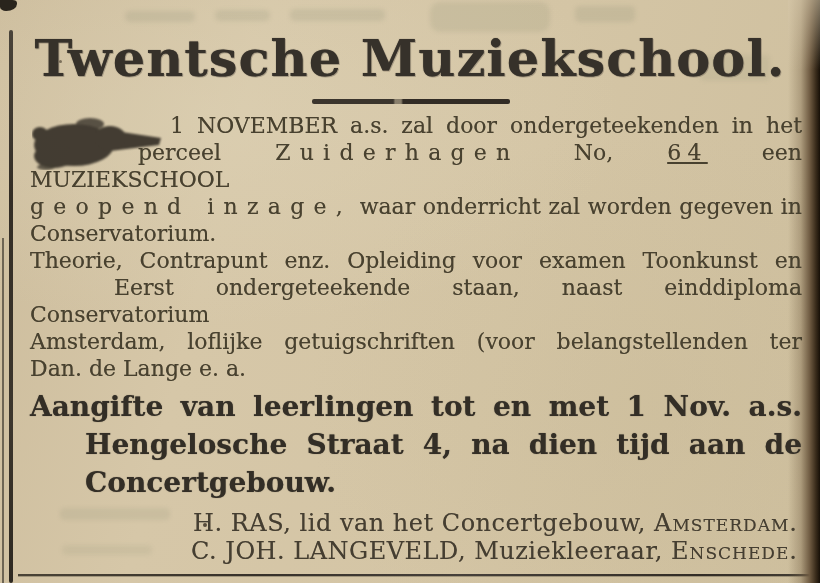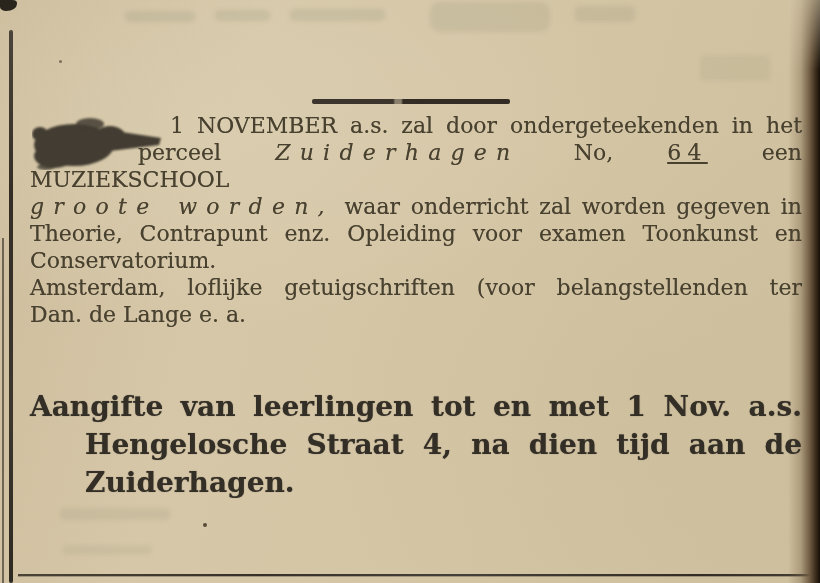--- a/index.html
+++ b/index.html
@@ -49,21 +49,21 @@
   .manicule{position:absolute;left:32px;top:112px;width:132px;height:58px;}
   
   .bodytext{position:absolute;left:30px;top:112px;width:772px;
     font-size:22px;line-height:27px;color:#48412f;
     text-shadow:0 0 .5px rgba(72,65,47,.55);}
   .line{text-align:justify;text-align-last:justify;white-space:normal;}
   .line.last{text-align:left;text-align-last:left;}
   .ind-manicule{text-indent:140px;}
   .ind-l2{text-indent:108px;}
   .ind-par{text-indent:84px;}
-  .ls{letter-spacing:.42em;font-style:italic;}
+  .ls{letter-spacing:.42em;}
   .lsn{letter-spacing:.28em;text-decoration:underline;}
   
   .announce{position:absolute;left:30px;top:388px;width:772px;
     font-size:28px;font-weight:bold;line-height:38px;color:#332e26;
     text-shadow:0 0 1px rgba(51,46,38,.6);}
   .announce .ind{text-indent:55px;}
   
   .signatures{position:absolute;left:30px;top:509px;width:768px;text-align:right;
     font-size:24px;line-height:28px;color:#453e31;letter-spacing:.5px;
     text-shadow:0 0 .5px rgba(69,62,49,.5);}
@@ -84,20 +84,21 @@
   <div class="ghost g8"></div>
 
   <div class="vrule-main"></div>
   <div class="vrule-thin"></div>
   <div class="hrule-bottom"></div>
   <div class="edge-band"></div>
   <div class="corner-blob"></div>
   <div class="speck s1"></div>
   <div class="speck s2"></div>
 
+  <div class="title">Twentsche Muziekschool.</div>
   <div class="title-rule"></div>
 
   <div class="manicule">
     <svg width="132" height="58" viewBox="0 0 132 58" xmlns="http://www.w3.org/2000/svg">
       <g fill="#3a342b" filter="blur(0.8px)" opacity="0.94">
         <ellipse cx="42" cy="33" rx="40" ry="21"></ellipse>
         <ellipse cx="22" cy="44" rx="20" ry="12"></ellipse>
         <polygon points="70,17 129,26 127,33 70,40"></polygon>
         <ellipse cx="78" cy="26" rx="16" ry="12"></ellipse>
         <ellipse cx="8" cy="22" rx="8" ry="7"></ellipse>
@@ -110,29 +111,40 @@
   <div class="bodytext">
     <div class="line ind-manicule"><span>1 NOVEMBER a.s. zal door ondergeteekenden in het</span></div>
     <div class="line ind-l2">
       <span>perceel</span>
       <span class="ls">Zuiderhagen</span>
       <span>No,</span>
       <span class="lsn">64</span>
       <span>een MUZIEKSCHOOL</span>
     </div>
     <div class="line">
-      <span class="ls">groote worden,</span>
+      <span class="ls">geopend inzage,</span>
       <span>waar onderricht zal worden gegeven in</span>
     </div>
+    <div class="line last"><span>Conservatorium.</span></div>
     <div class="line"><span>Theorie, Contrapunt enz. Opleiding voor examen Toonkunst en</span></div>
-    <div class="line last"><span>Conservatorium.</span></div>
+    <div class="line ind-par"><span>Eerst ondergeteekende staan, naast einddiploma Conservatorium</span></div>
     <div class="line"><span>Amsterdam, loflijke getuigschriften (voor belangstellenden ter</span></div>
     <div class="line last"><span>Dan. de Lange e. a.</span></div>
   </div>
 
   <div class="announce">
     <div class="line"><span>Aangifte van leerlingen tot en met 1 Nov. a.s.</span></div>
     <div class="line ind"><span>Hengelosche Straat 4, na dien tijd aan de</span></div>
-    <div class="line last ind"><span>Zuiderhagen.</span></div>
+    <div class="line last ind"><span>Concertgebouw.</span></div>
   </div>
 
+  <div class="signatures">
+    <div>
+      <span>H. RAS, lid van het Concertgebouw,</span>
+      <span class="sc">Amsterdam.</span>
+    </div>
+    <div>
+      <span>C. JOH. LANGEVELD, Muziekleeraar,</span>
+      <span class="sc">Enschede.</span>
+    </div>
+  </div>
 
 </div>
 
 </body></html>

